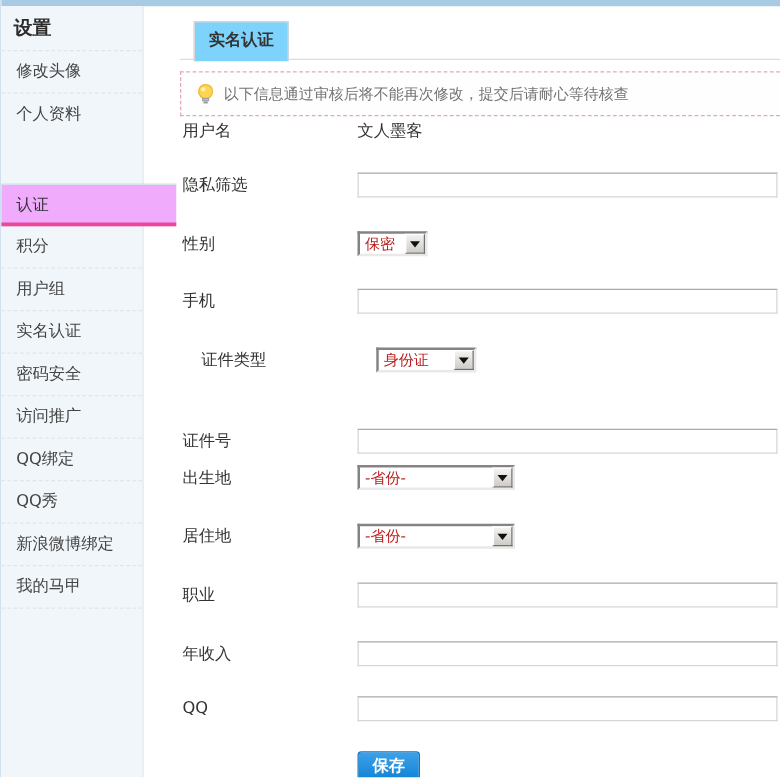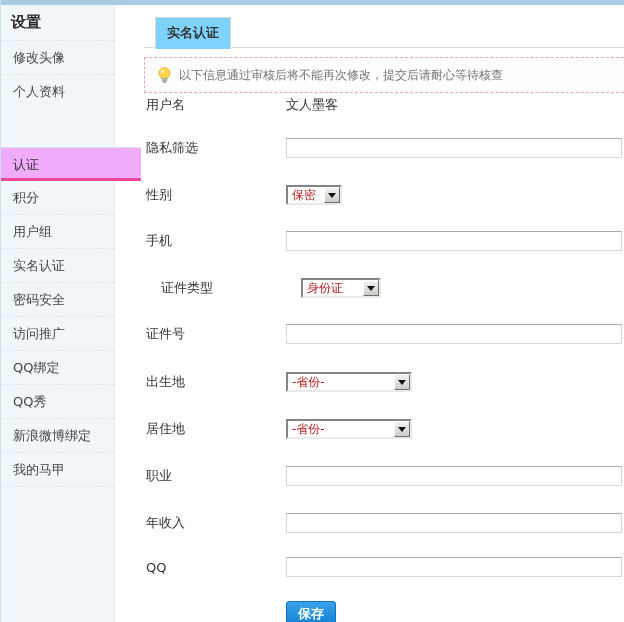--- a/index.html
+++ b/index.html
@@ -158,21 +158,21 @@
   <div class="form-row" style="top:278px;margin-left:15px;">
     <span class="frm-label">证件类型</span>
     <div class="wsel w64">
       <span class="wsel-text">身份证</span>
       <span class="wsel-btn">
           <span class="caret"></span>
         </span>
     </div>
   </div>
 
-  <div class="form-row" style="top:324px;">
+  <div class="form-row" style="top:343px;">
     <span class="frm-label">证件号</span>
     <input class="txt" type="text" value="" style="">
   </div>
 
   <div class="form-row" style="top:372px;">
     <span class="frm-label">出生地</span>
     <div class="wsel w126">
       <span class="wsel-text">-省份-</span>
       <span class="wsel-btn">
           <span class="caret"></span>

